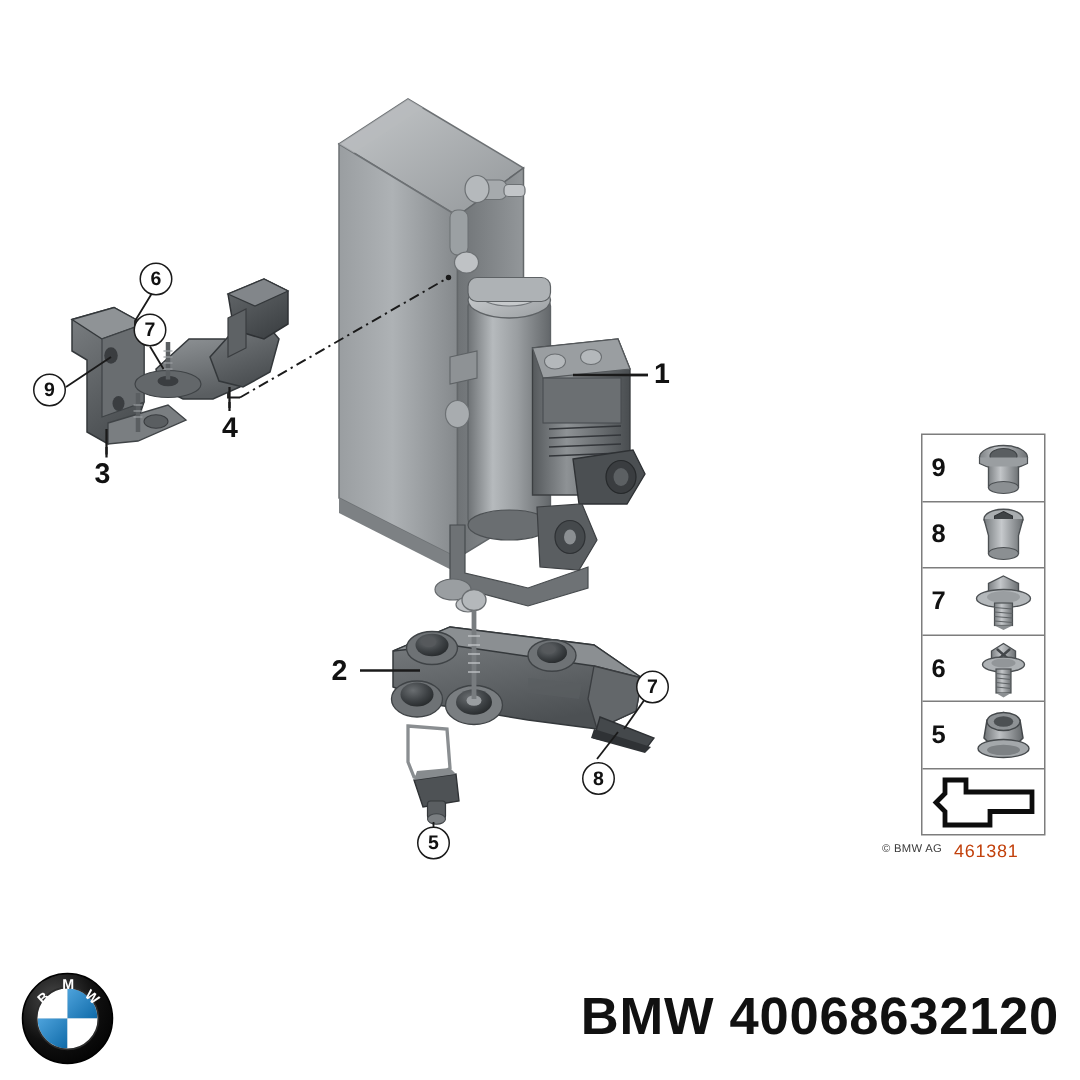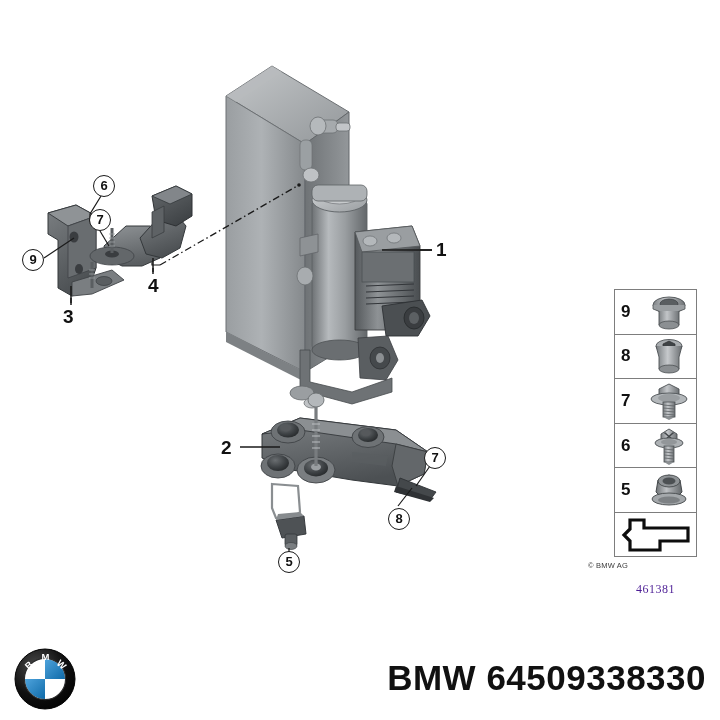--- a/index.html
+++ b/index.html
@@ -90,24 +90,23 @@
     font-size: 7.5px;
     color: #3a3a3a;
     letter-spacing: 0.2px;
     font-family: "Liberation Sans", sans-serif;
     margin-left: 10px;
   }
   #drawing-no {
     position: absolute;
     left: 636px; top: 560px;
     font-size: 12px;
-    color: #4c1d95;
+    color: #c2410c;
     letter-spacing: 0.5px;
-    font-family: Liberation Serif, serif;
-    margin-top: 22px;
+    font-family: Liberation Sans, sans-serif;
   }
 
   
   #footer {
     position: absolute;
     left: 0; top: 640px;
     width: 720px; height: 80px;
   }
   #bmw-logo {
     position: absolute;
@@ -530,16 +529,16 @@
         </g>
         <circle cx="31" cy="31" r="20.6" fill="none" stroke="#2b2b2b" stroke-width="1.1"></circle>
         <circle cx="31" cy="31" r="30" fill="none" stroke="#000000" stroke-width="1"></circle>
         <g fill="#ffffff" font-family="'Liberation Sans', sans-serif" font-size="9.5" font-weight="bold">
           <text x="14.5" y="22" transform="rotate(-42 14.5 22)">B</text>
           <text x="27.5" y="11.5">M</text>
           <text x="42" y="16" transform="rotate(42 42 16)">W</text>
         </g>
       </svg>
     </div>
-    <div id="footer-title">BMW 64509338330</div>
+    <div id="footer-title">BMW 40068632120</div>
   </div>
 
 </div>
 
 </body></html>

